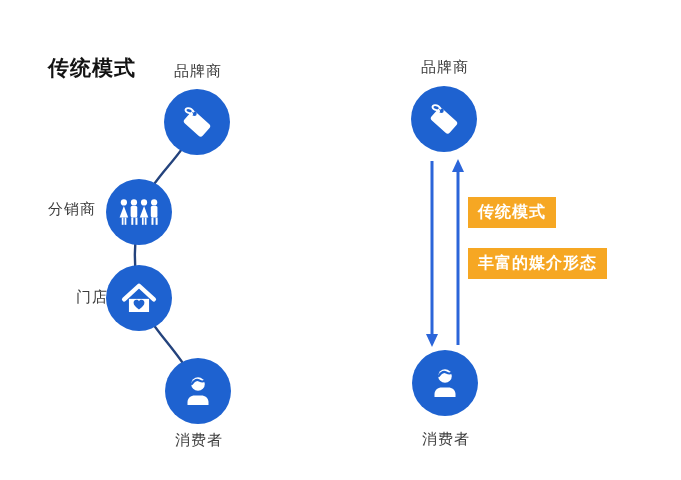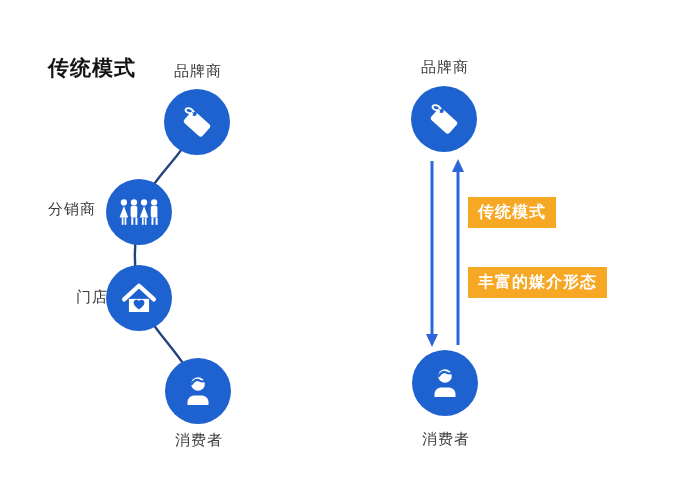--- a/index.html
+++ b/index.html
@@ -81,21 +81,21 @@
 
   <div class="node-label centered" style="left:198px;top:62px">品牌商</div>
   <div class="node-label" style="left:48px;top:200px">分销商</div>
   <div class="node-label" style="left:76px;top:288px">门店</div>
   <div class="node-label centered" style="left:199px;top:431px">消费者</div>
 
   <div class="node-label centered" style="left:445px;top:58px">品牌商</div>
   <div class="node-label centered" style="left:446px;top:430px">消费者</div>
 
   <div class="highlight" style="left:468px;top:197px">传统模式</div>
-  <div class="highlight" style="left:468px;top:267px">丰富的媒介形态</div>
+  <div class="highlight" style="left:468px;top:248px">丰富的媒介形态</div>
 
   <div class="node" style="left:164px;top:89px">
     <svg width="42" height="42" viewBox="0 0 48 48">
       <g transform="rotate(42 24 26)">
           <rect class="ic-white" x="10" y="17" width="28" height="18" rx="3.5"></rect>
         </g>
       <circle class="ic-blue" cx="21" cy="14.5" r="2.7"></circle>
       <path class="st-white" stroke-width="2.2" stroke-linecap="round" d="M20 12 C 17 7, 10 7, 11 11 C 11.8 14, 16 13.5, 18.5 15"></path>
     </svg>
   </div>

